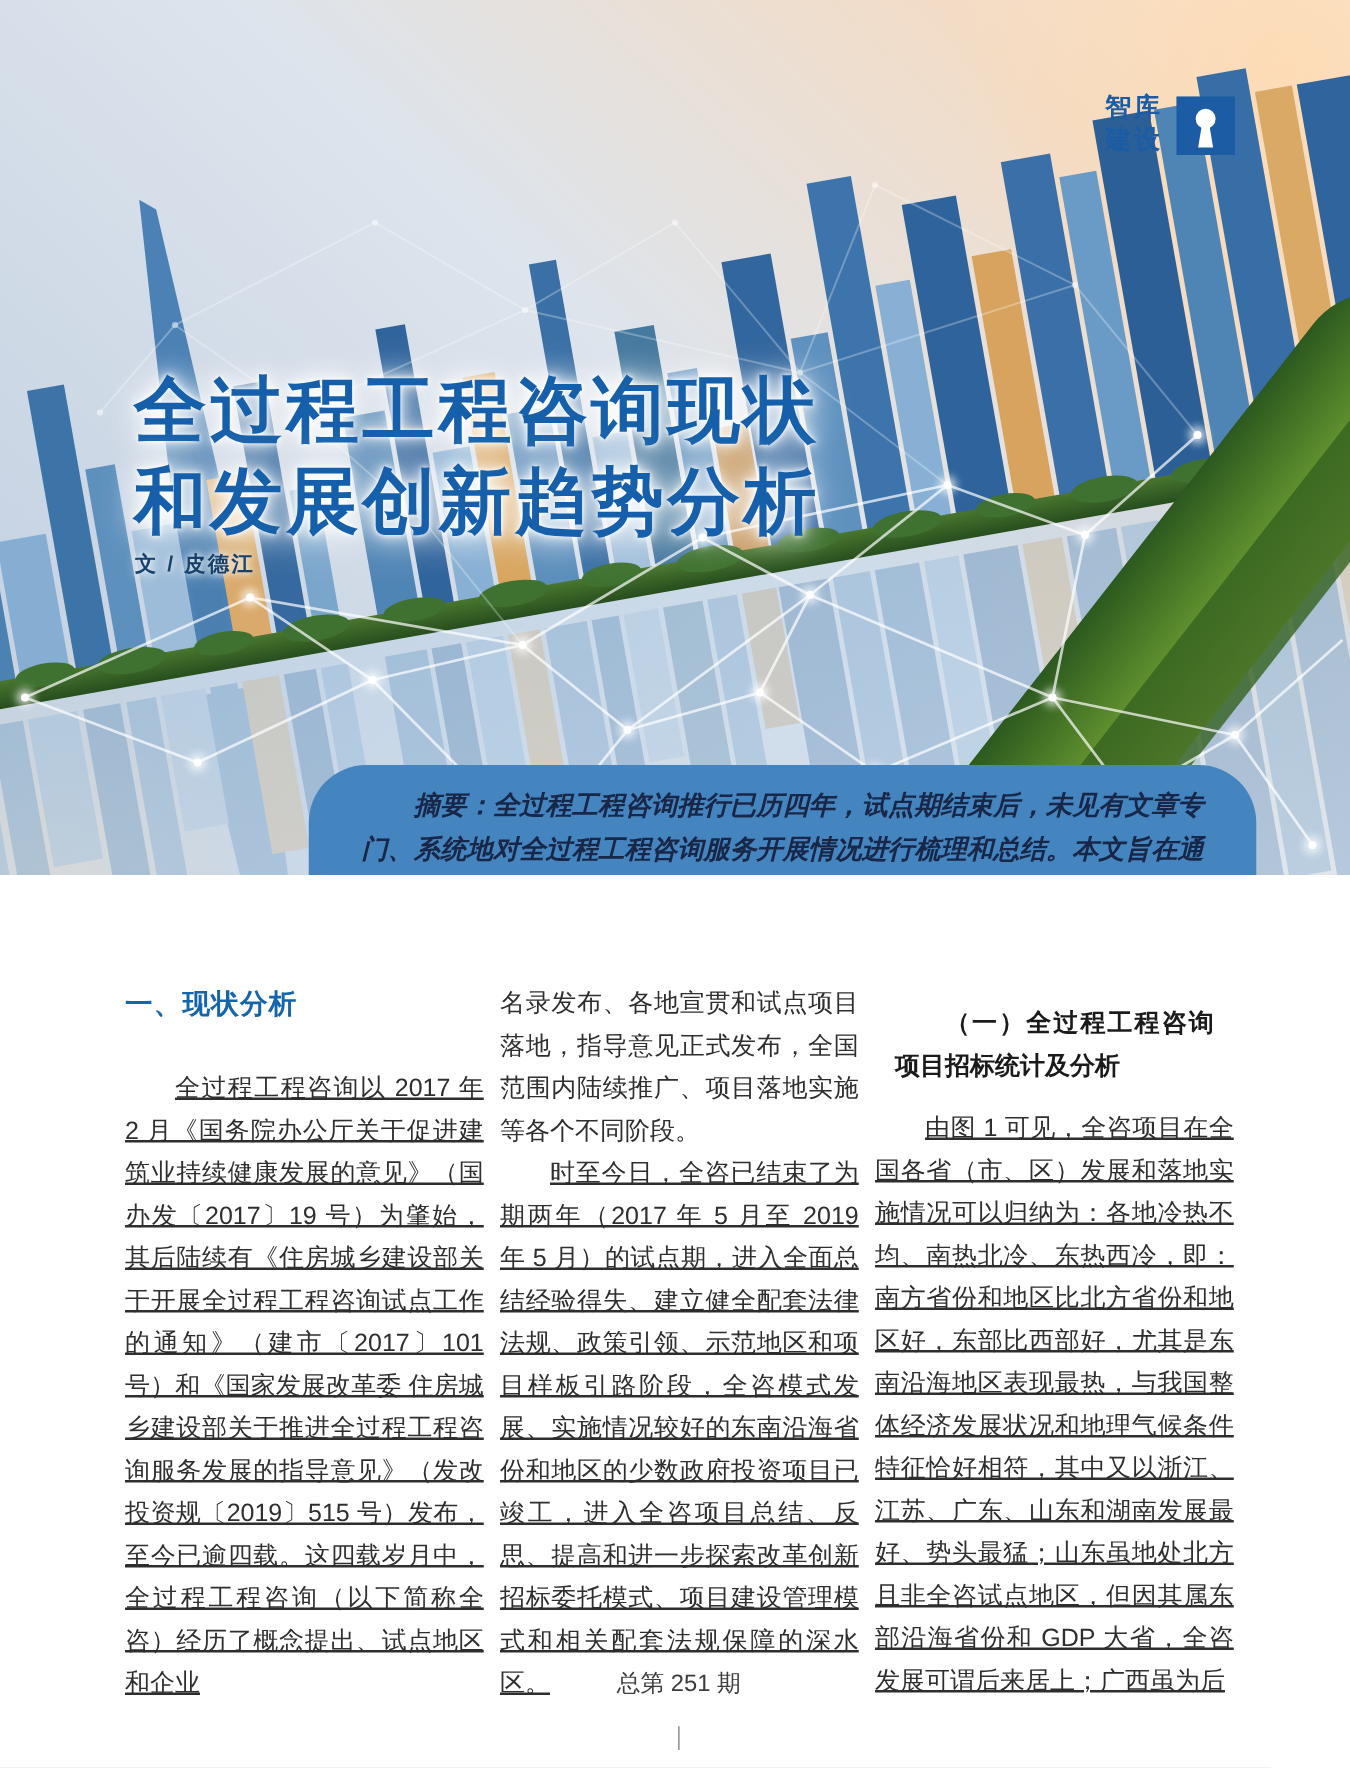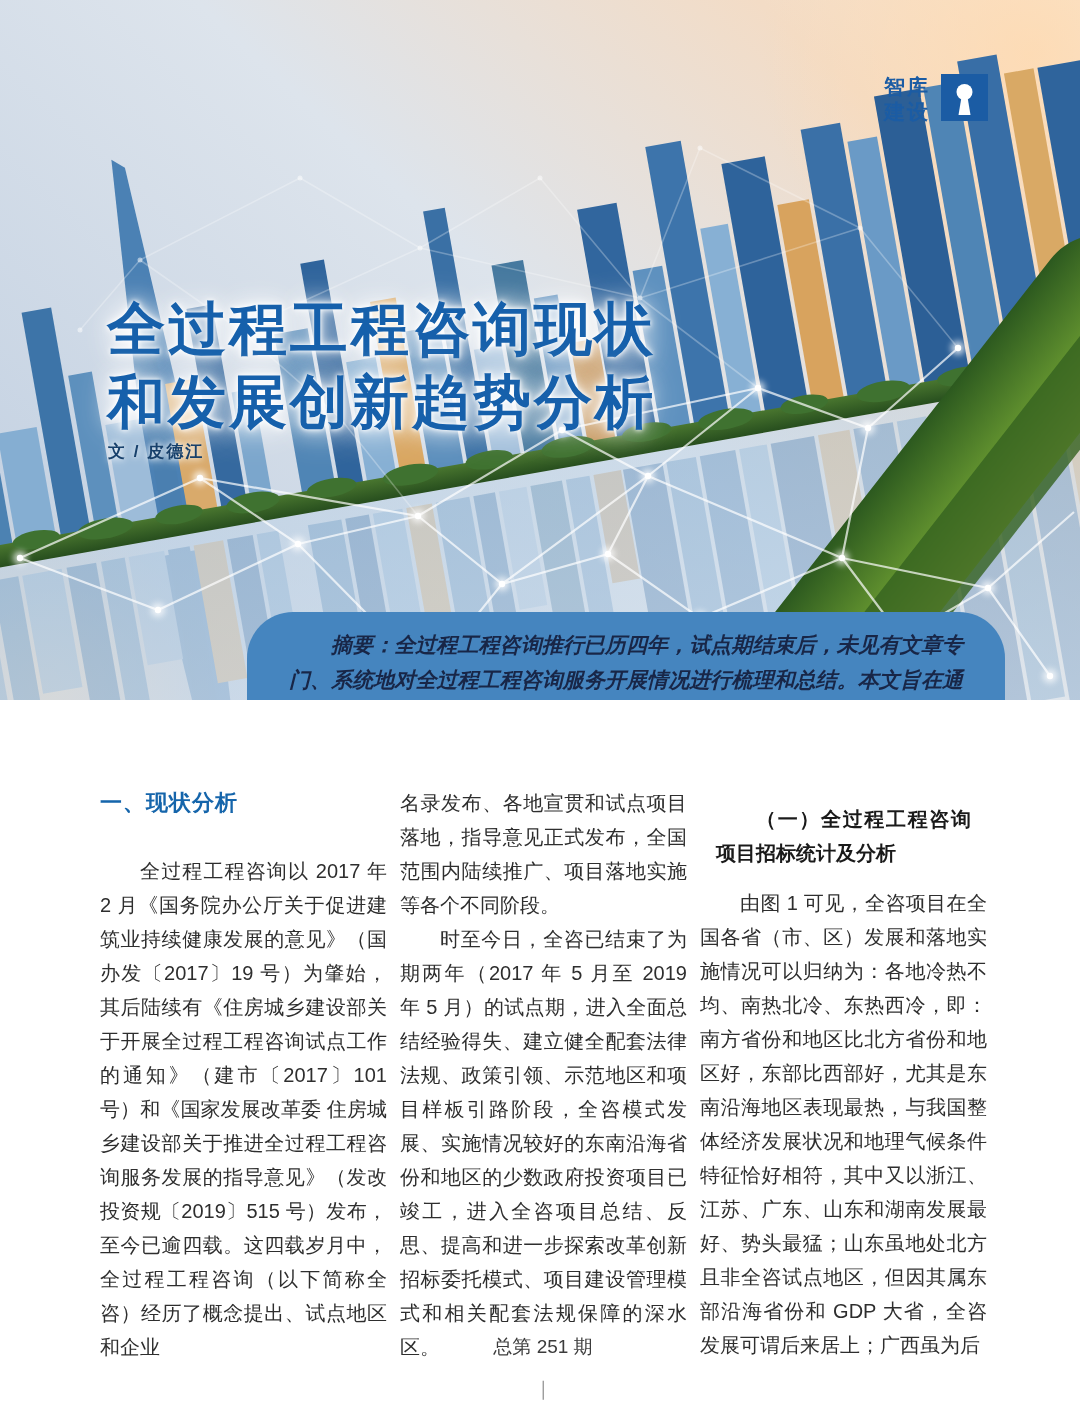--- a/index.html
+++ b/index.html
@@ -2,21 +2,21 @@
 <html><head>
 <meta charset="utf-8">
 <style>
   html,body{margin:0;padding:0;background:#e8e8e8;font-family:"Liberation Sans","DejaVu Sans",sans-serif;}
   .page{position:relative;width:1080px;height:1414px;margin:0 auto;background:#ffffff;overflow:hidden;}
 
   
   .hero{position:absolute;top:0;left:0;width:1080px;height:700px;overflow:hidden;}
   .hero svg{display:block;}
 
-  .badge{position:absolute;top:74px;right:92px;display:flex;align-items:flex-start;gap:11px;}
+  .badge{position:absolute;top:74px;right:92px;display:flex;align-items:flex-end;gap:11px;}
   .badge-label{color:#1b5ca4;font-weight:800;font-size:21px;line-height:25px;letter-spacing:2px;text-align:left;}
   .badge-label span{display:block;}
   .badge-icon{width:47px;height:47px;display:block;}
 
   .title{position:absolute;left:103px;top:288px;margin:4px;color:#1660ab;font-size:58px;font-weight:800;
          line-height:73px;letter-spacing:3px;white-space:nowrap;
          text-shadow:0 0 4px #fff,0 0 10px #fff,0 0 22px rgba(255,255,255,.95),0 2px 34px rgba(255,255,255,.85);}
   .title span{display:block;}
   .author{position:absolute;left:108px;top:440px;color:#17406b;font-size:17px;font-weight:700;letter-spacing:2px;
           text-shadow:0 0 6px #fff,0 0 12px rgba(255,255,255,.9);}
@@ -28,21 +28,21 @@
   .abstract .abstract-label{font-weight:900;}
 
   
   .content{position:absolute;left:100px;top:786px;width:886px;display:flex;gap:13px;}
   .col{width:287px;flex:0 0 287px;}
   .sec-heading{margin:0 0 34px 0;color:#1565ab;font-size:22px;font-weight:800;line-height:34px;letter-spacing:1px;}
   .sub-heading{margin:16px;color:#1a1a1a;font-size:20px;font-weight:800;line-height:34px;text-indent:2em;
                text-align:justify;word-break:break-all;}
   .col p{margin:0;font-size:20px;line-height:34px;color:#2e2e2e;text-align:justify;text-align-last:left;
          word-break:break-all;}
-  .p-indent{text-indent:2em;}
+  .p-indent{text-indent:2em;text-decoration:underline;}
   .p-cont{text-indent:0;}
 
   
   .footer{position:absolute;top:1334px;left:100px;width:886px;display:flex;justify-content:flex-end;
           align-items:center;gap:16px;font-size:19px;color:#3c3c3c;flex-direction:column;}
   .footer .sep{color:#8a8a8a;font-weight:300;}
 </style>
 </head>
 <body>
 

